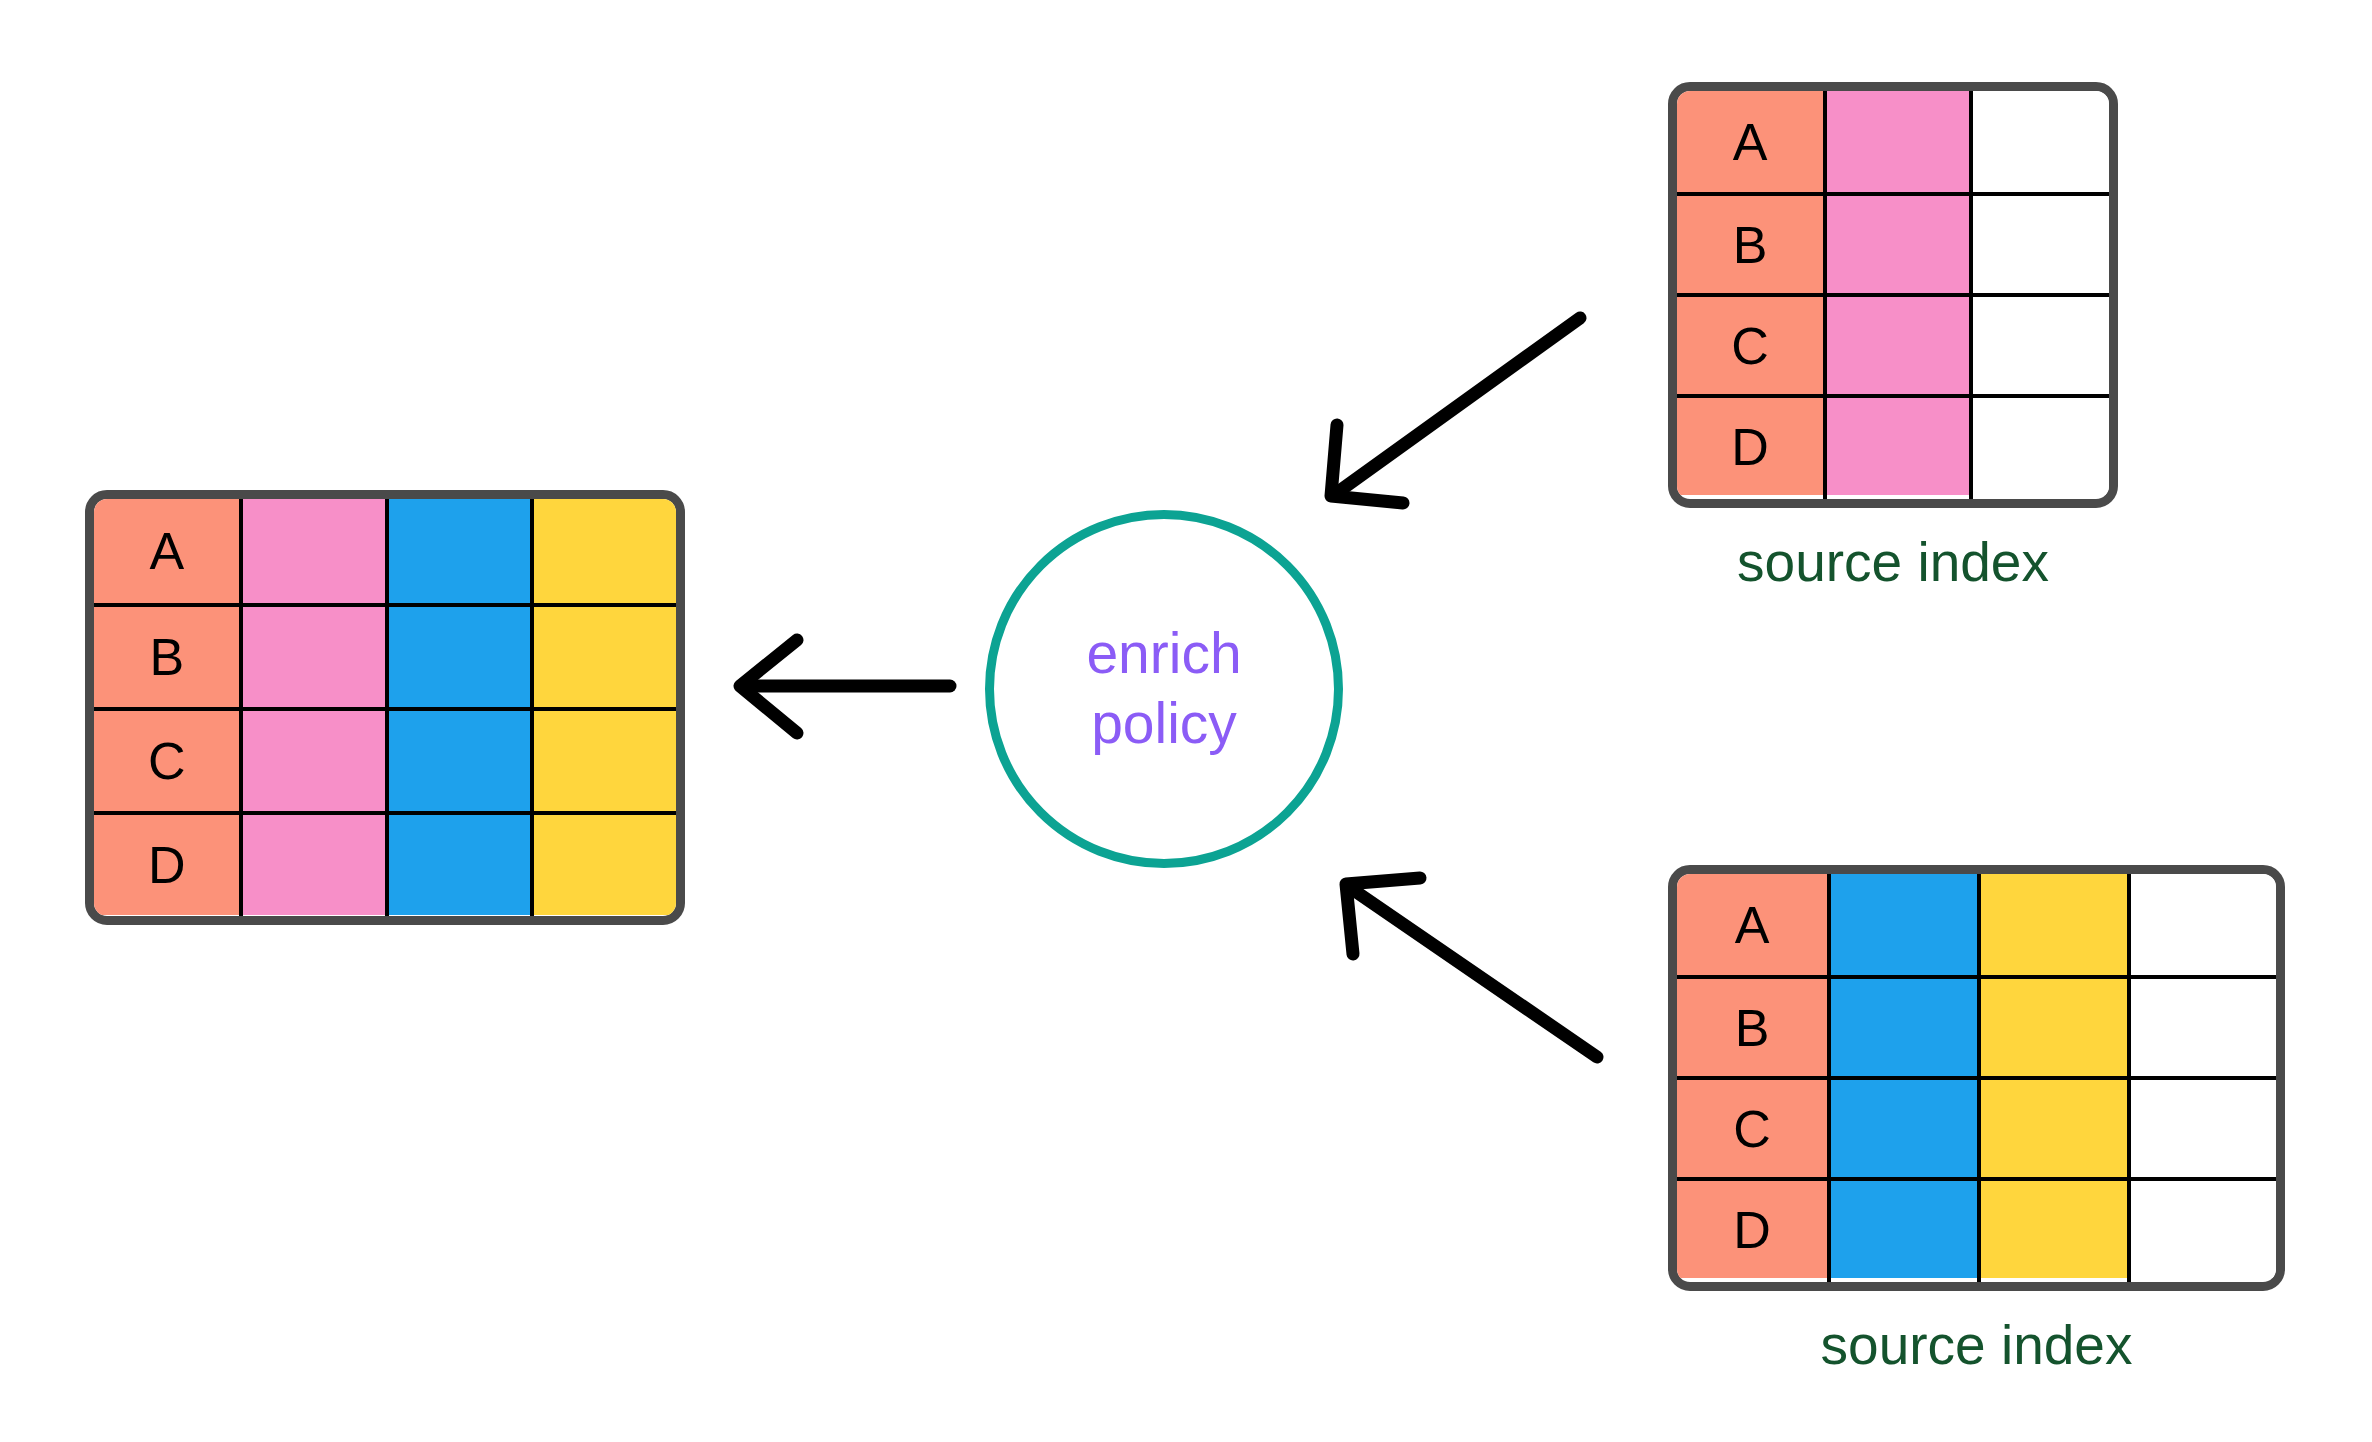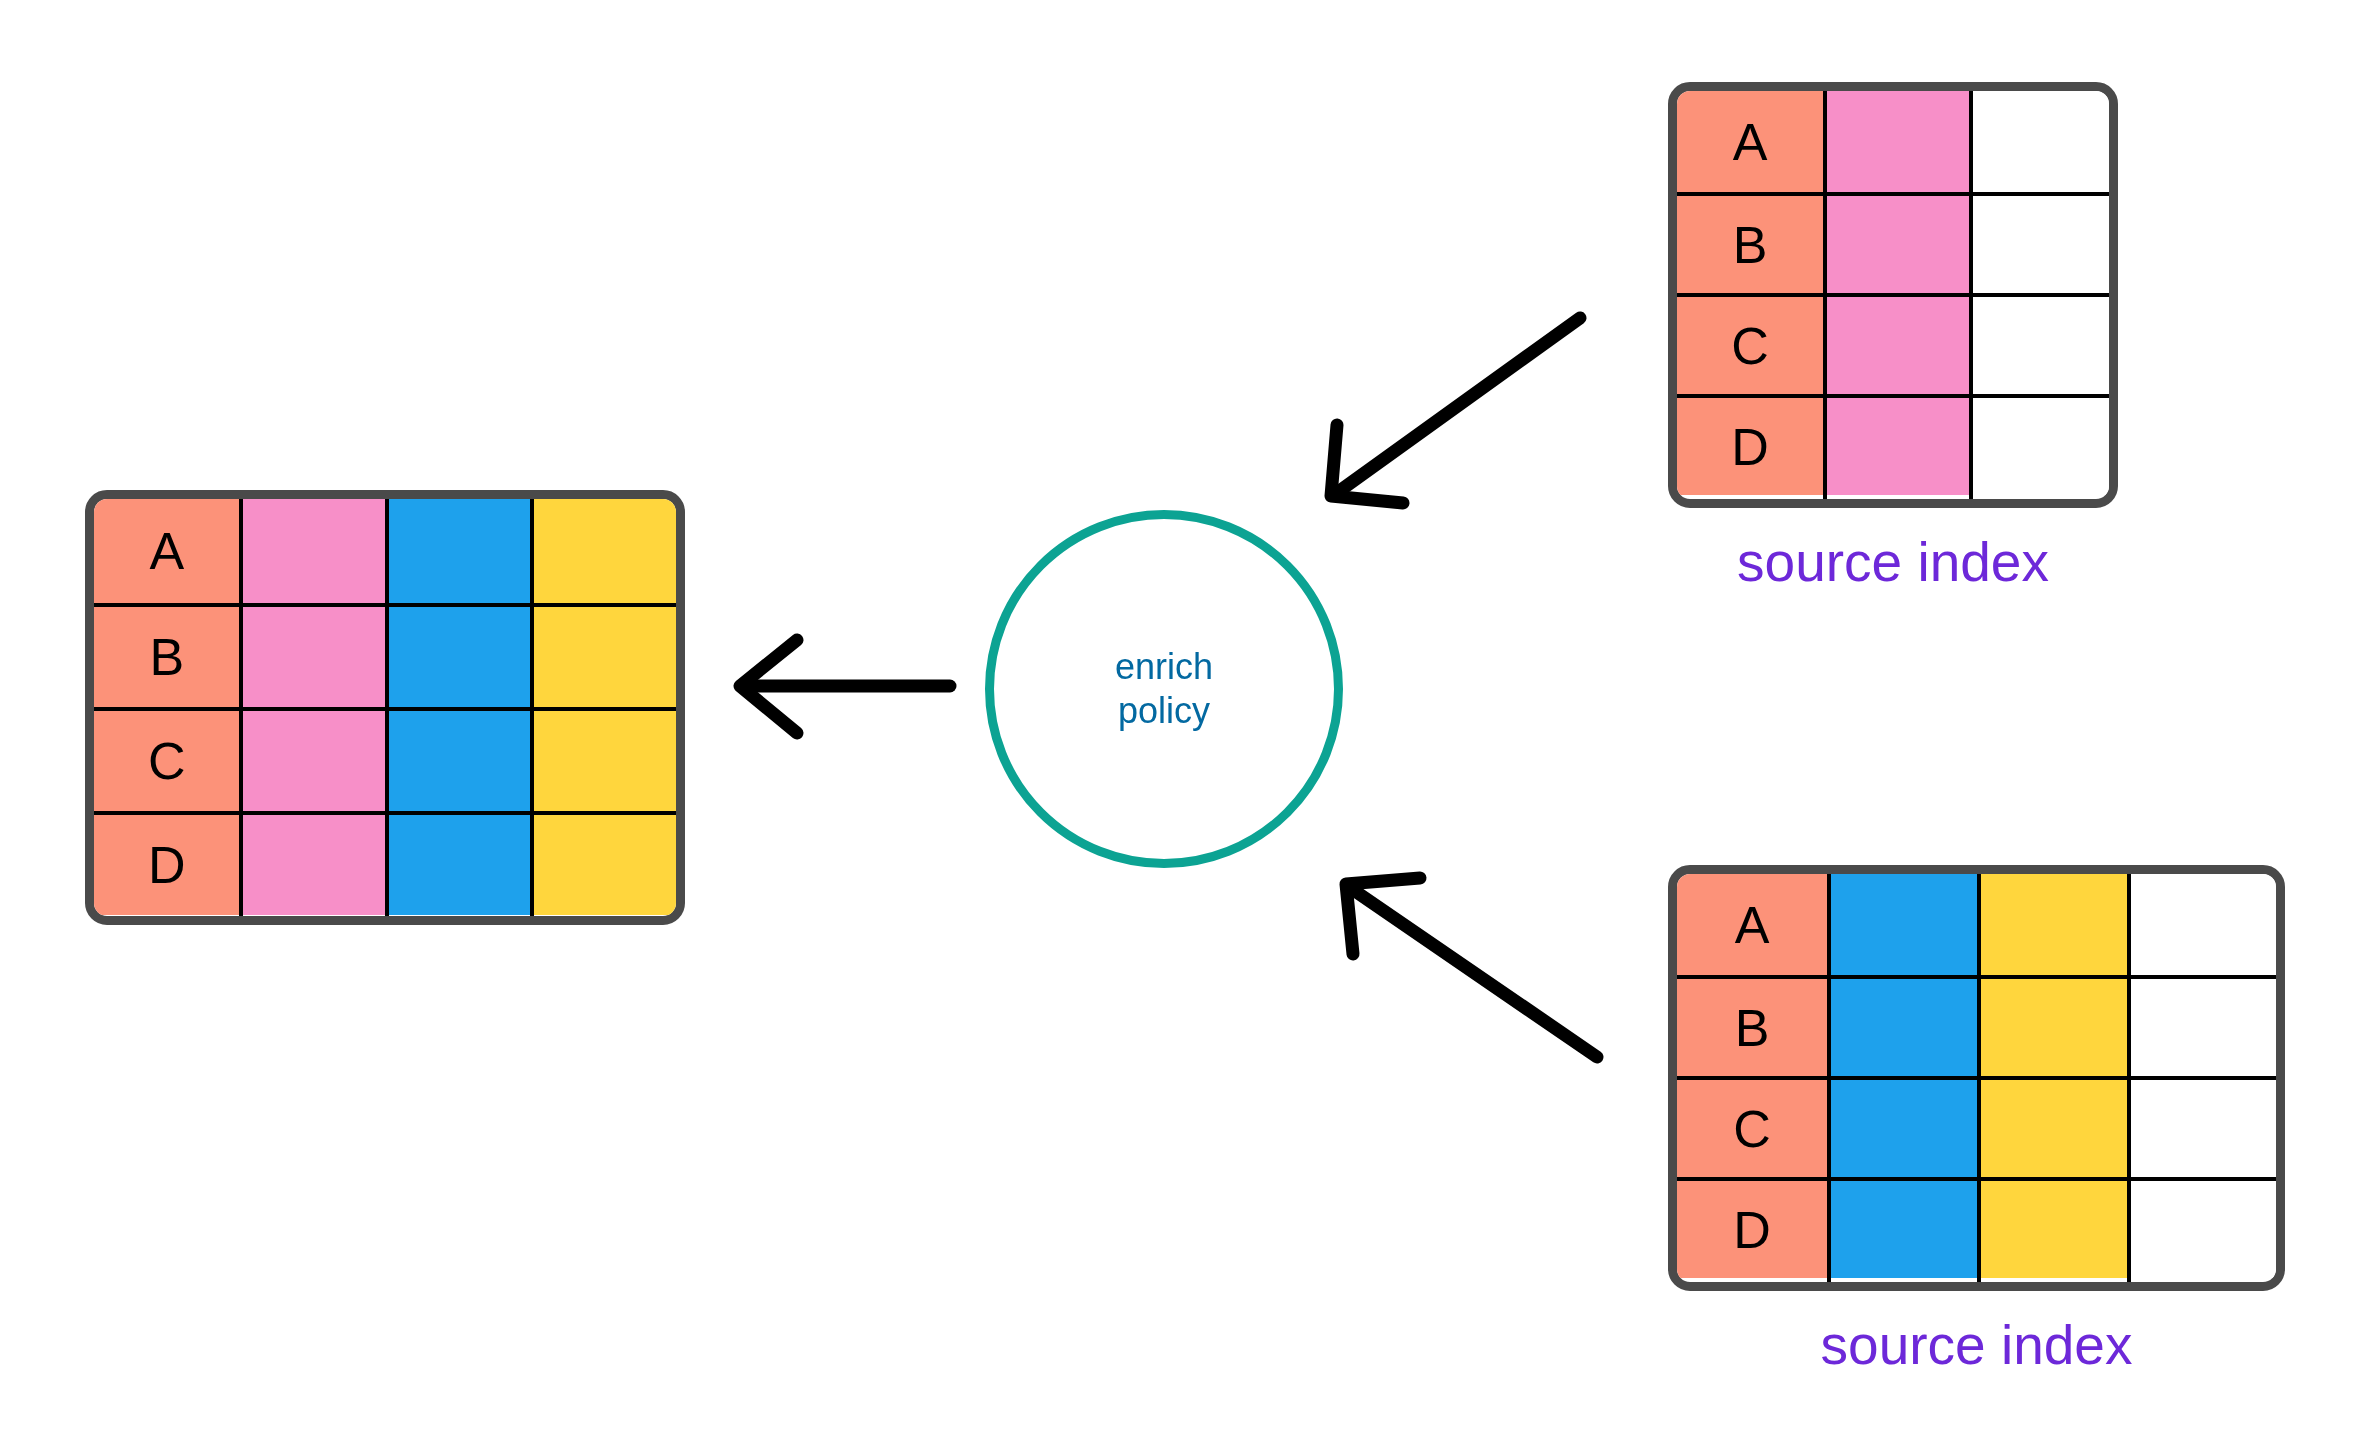--- a/index.html
+++ b/index.html
@@ -49,39 +49,39 @@
   .cell + .cell {
     border-top: 4px solid #000000;
   }
 
   .tbl-label {
     position: absolute;
     left: 0;
     width: 100%;
     text-align: center;
     font-size: 55px;
-    color: #6d28d9;
+    color: #14532d;
     white-space: nowrap;
   }
 
   
   .policy-circle {
     position: absolute;
     box-sizing: border-box;
     border-radius: 50%;
     border: 9px solid #0ca393;
     background: #ffffff;
     display: flex;
     align-items: center;
     justify-content: center;
     text-align: center;
   }
   .policy-label {
-    color: #0369a1;
-    font-size: 36px;
+    color: #8b5cf6;
+    font-size: 57px;
     line-height: 1.22;
     white-space: pre-line;
   }
 
   
   .arrow-svg {
     position: absolute;
     overflow: visible;
   }
   .arrow-path {

